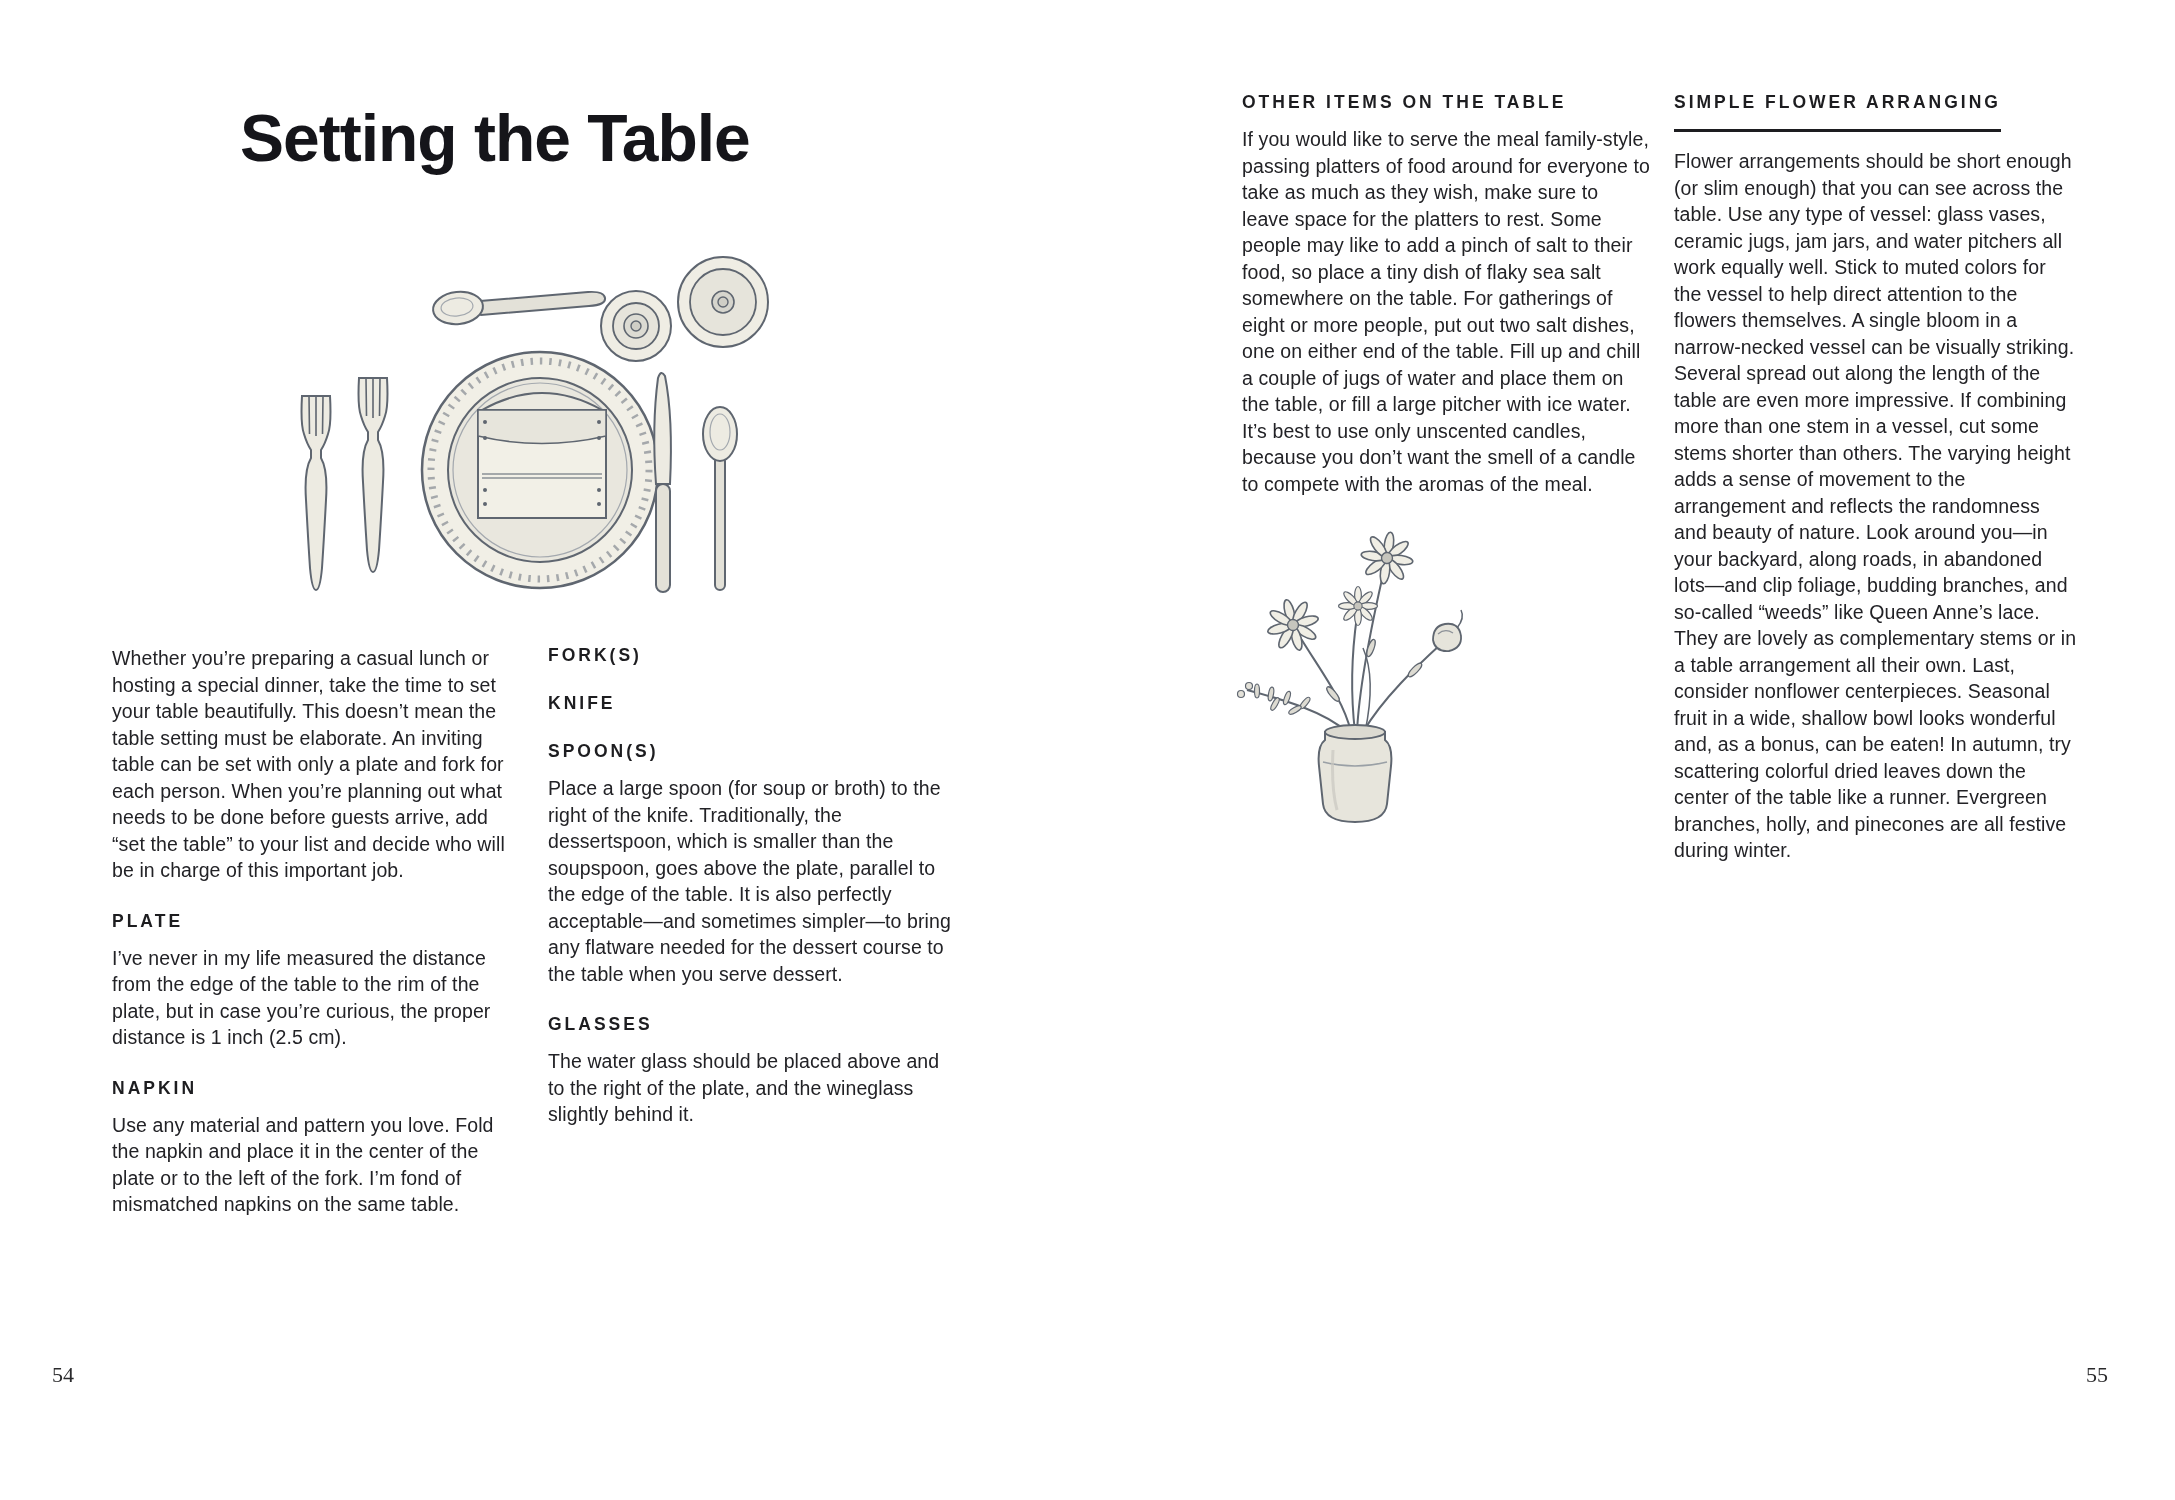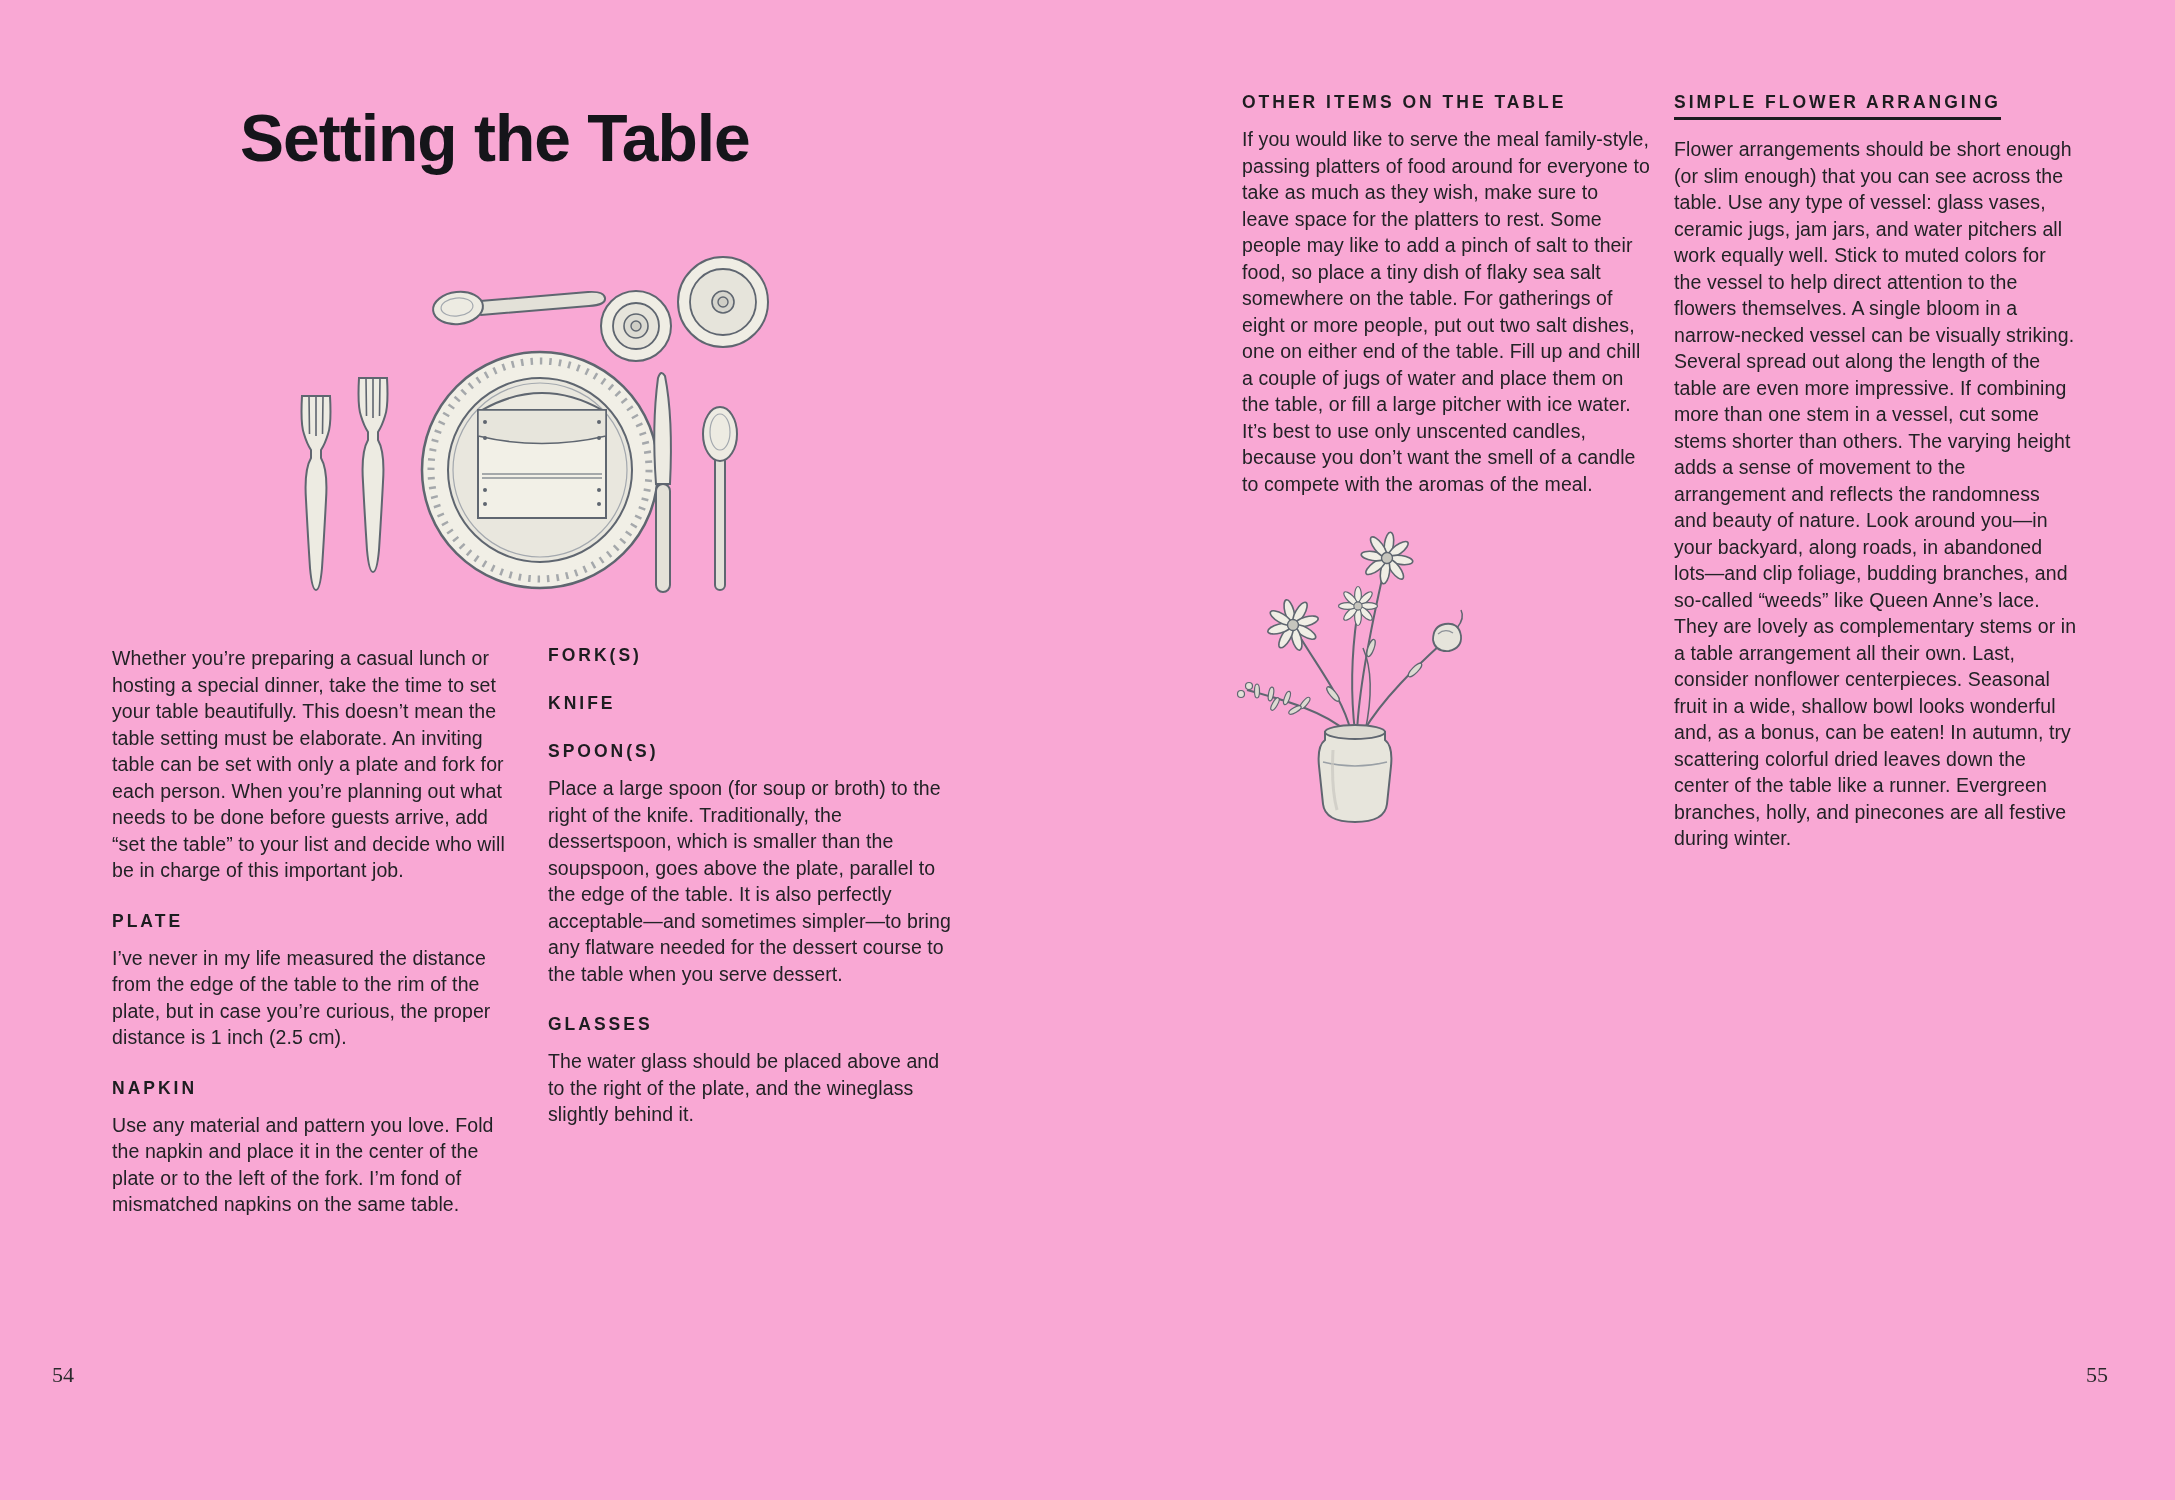--- a/index.html
+++ b/index.html
@@ -1,19 +1,19 @@
 <!DOCTYPE html>
 <html><head>
 <meta charset="utf-8">
 <style>
   html,body{margin:0;padding:0;background:#f8f1e1;}
   .spread{
     position:relative;
     width:2175px;height:1500px;
-    background:#f9a8d4;
+    background:#ffffff;
     font-family:"Liberation Sans",sans-serif;
     color:#1f1f23;
     overflow:hidden;
   }
   .title{
     position:absolute;left:240px;top:100px;margin:0;
     font-size:66px;font-weight:700;letter-spacing:-1px;color:#15151a;
     font-family:"Liberation Sans",sans-serif;
   }
   .col{position:absolute;}
@@ -28,21 +28,21 @@
   }
   .indent{text-indent:32px;}
   .sec{
     margin:27px 0 13px 0;
     font-size:17.5px;font-weight:700;letter-spacing:3px;color:#1d1d20;
   }
   .sec-top{margin-top:0;}
   .underlined{
     display:inline-block;
     border-bottom:3px solid #1d1d20;
-    padding-bottom:4px;margin-bottom:16px;
+    padding-bottom:16px;margin-bottom:16px;
   }
   .pagenum{
     position:absolute;top:1362px;
     font-family:"Liberation Serif",serif;
     font-size:22px;color:#2a2a2c;
   }
   .pn-left{left:52px;}
   .pn-right{left:2086px;}
   .place-setting{position:absolute;left:268px;top:238px;}
   .flower{position:absolute;left:1205px;top:498px;}

